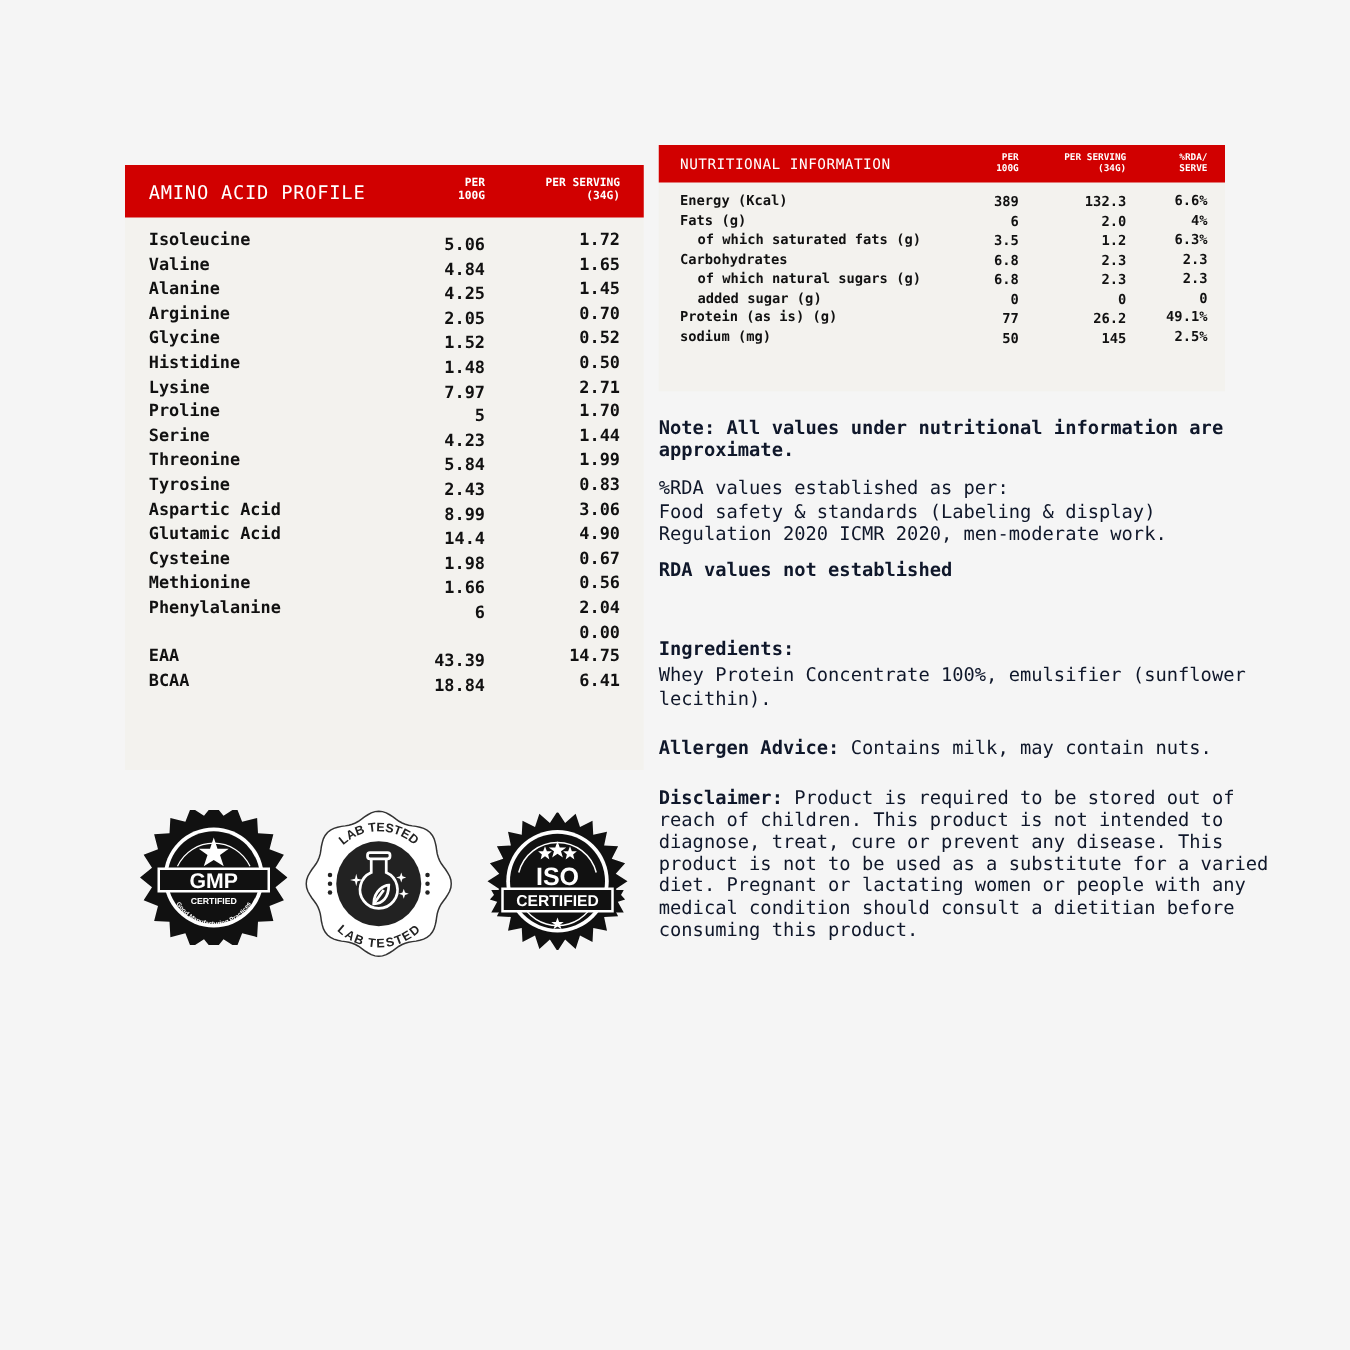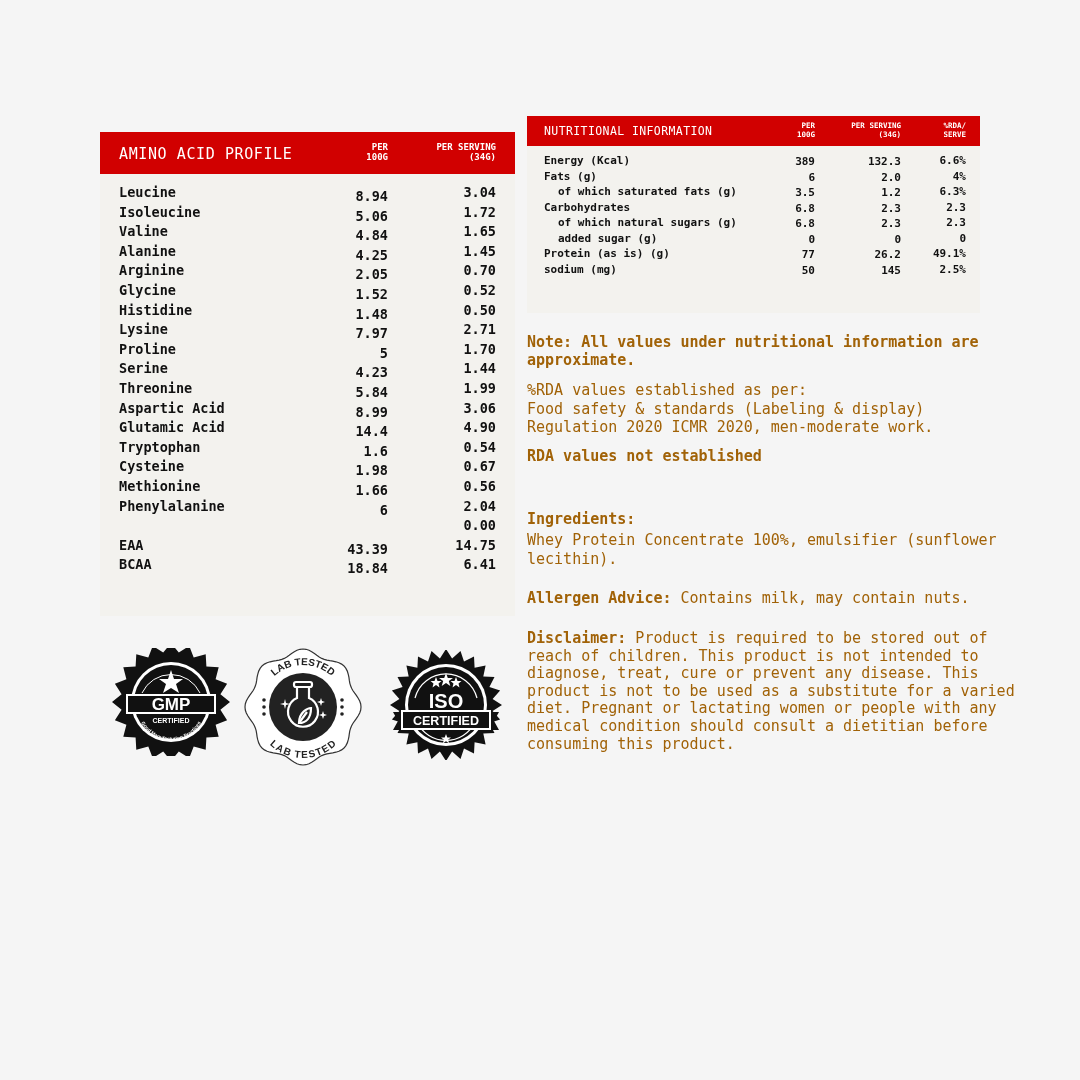--- a/index.html
+++ b/index.html
@@ -28,21 +28,21 @@
   #nutri .hc { position: absolute; top: 5px; font-size: 7.5px; text-align: right; line-height: 9px; font-weight: bold; }
   #nutri .rows { padding-top: 8px; }
   .nrow { position: relative; height: 15.5px; font-size: 11px; font-weight: bold; }
   .nrow .n { position: absolute; left: 17px; top: 0; }
   .nrow .n.ind { left: 31px; }
   .nrow .c1 { position: absolute; right: 165px; top: 1px; }
   .nrow .c2 { position: absolute; right: 79px; top: 1px; margin-left: 19px; }
   .nrow .c3 { position: absolute; right: 14px; top: 0; }
 
   
-  .txt { position: absolute; left: 527px; font-size: 15px; line-height: 18px; color: #a16207; }
+  .txt { position: absolute; left: 527px; font-size: 15px; line-height: 18px; color: #0f172a; }
   .b { font-weight: bold; }
   #note { top: 333px; width: 470px; }
   #rdaest { top: 381px; width: 470px; line-height: 18.5px; }
   #rdanot { top: 447px; }
   #ingr-h { top: 510px; }
   #ingr { top: 531px; width: 480px; line-height: 19px; }
   #allergen { top: 589px; width: 500px; }
   #disclaimer { top: 630px; width: 490px; line-height: 17.6px; }
 
   
@@ -61,25 +61,20 @@
       <div>PER</div>
       <div>100G</div>
     </div>
     <div class="h2">
       <div>PER SERVING</div>
       <div>(34G)</div>
     </div>
   </div>
   <div class="rows" id="amino-rows">
       <div class="arow">
-        <span class="n">Leucine</span>
-        <span class="v1">8.94</span>
-        <span class="v2">3.04</span>
-      </div>
-      <div class="arow">
         <span class="n">Isoleucine</span>
         <span class="v1">5.06</span>
         <span class="v2">1.72</span>
       </div>
       <div class="arow">
         <span class="n">Valine</span>
         <span class="v1">4.84</span>
         <span class="v2">1.65</span>
       </div>
       <div class="arow">
@@ -116,33 +111,33 @@
         <span class="n">Serine</span>
         <span class="v1">4.23</span>
         <span class="v2">1.44</span>
       </div>
       <div class="arow">
         <span class="n">Threonine</span>
         <span class="v1">5.84</span>
         <span class="v2">1.99</span>
       </div>
       <div class="arow">
+        <span class="n">Tyrosine</span>
+        <span class="v1">2.43</span>
+        <span class="v2">0.83</span>
+      </div>
+      <div class="arow">
         <span class="n">Aspartic Acid</span>
         <span class="v1">8.99</span>
         <span class="v2">3.06</span>
       </div>
       <div class="arow">
         <span class="n">Glutamic Acid</span>
         <span class="v1">14.4</span>
         <span class="v2">4.90</span>
-      </div>
-      <div class="arow">
-        <span class="n">Tryptophan</span>
-        <span class="v1">1.6</span>
-        <span class="v2">0.54</span>
       </div>
       <div class="arow">
         <span class="n">Cysteine</span>
         <span class="v1">1.98</span>
         <span class="v2">0.67</span>
       </div>
       <div class="arow">
         <span class="n">Methionine</span>
         <span class="v1">1.66</span>
         <span class="v2">0.56</span>

